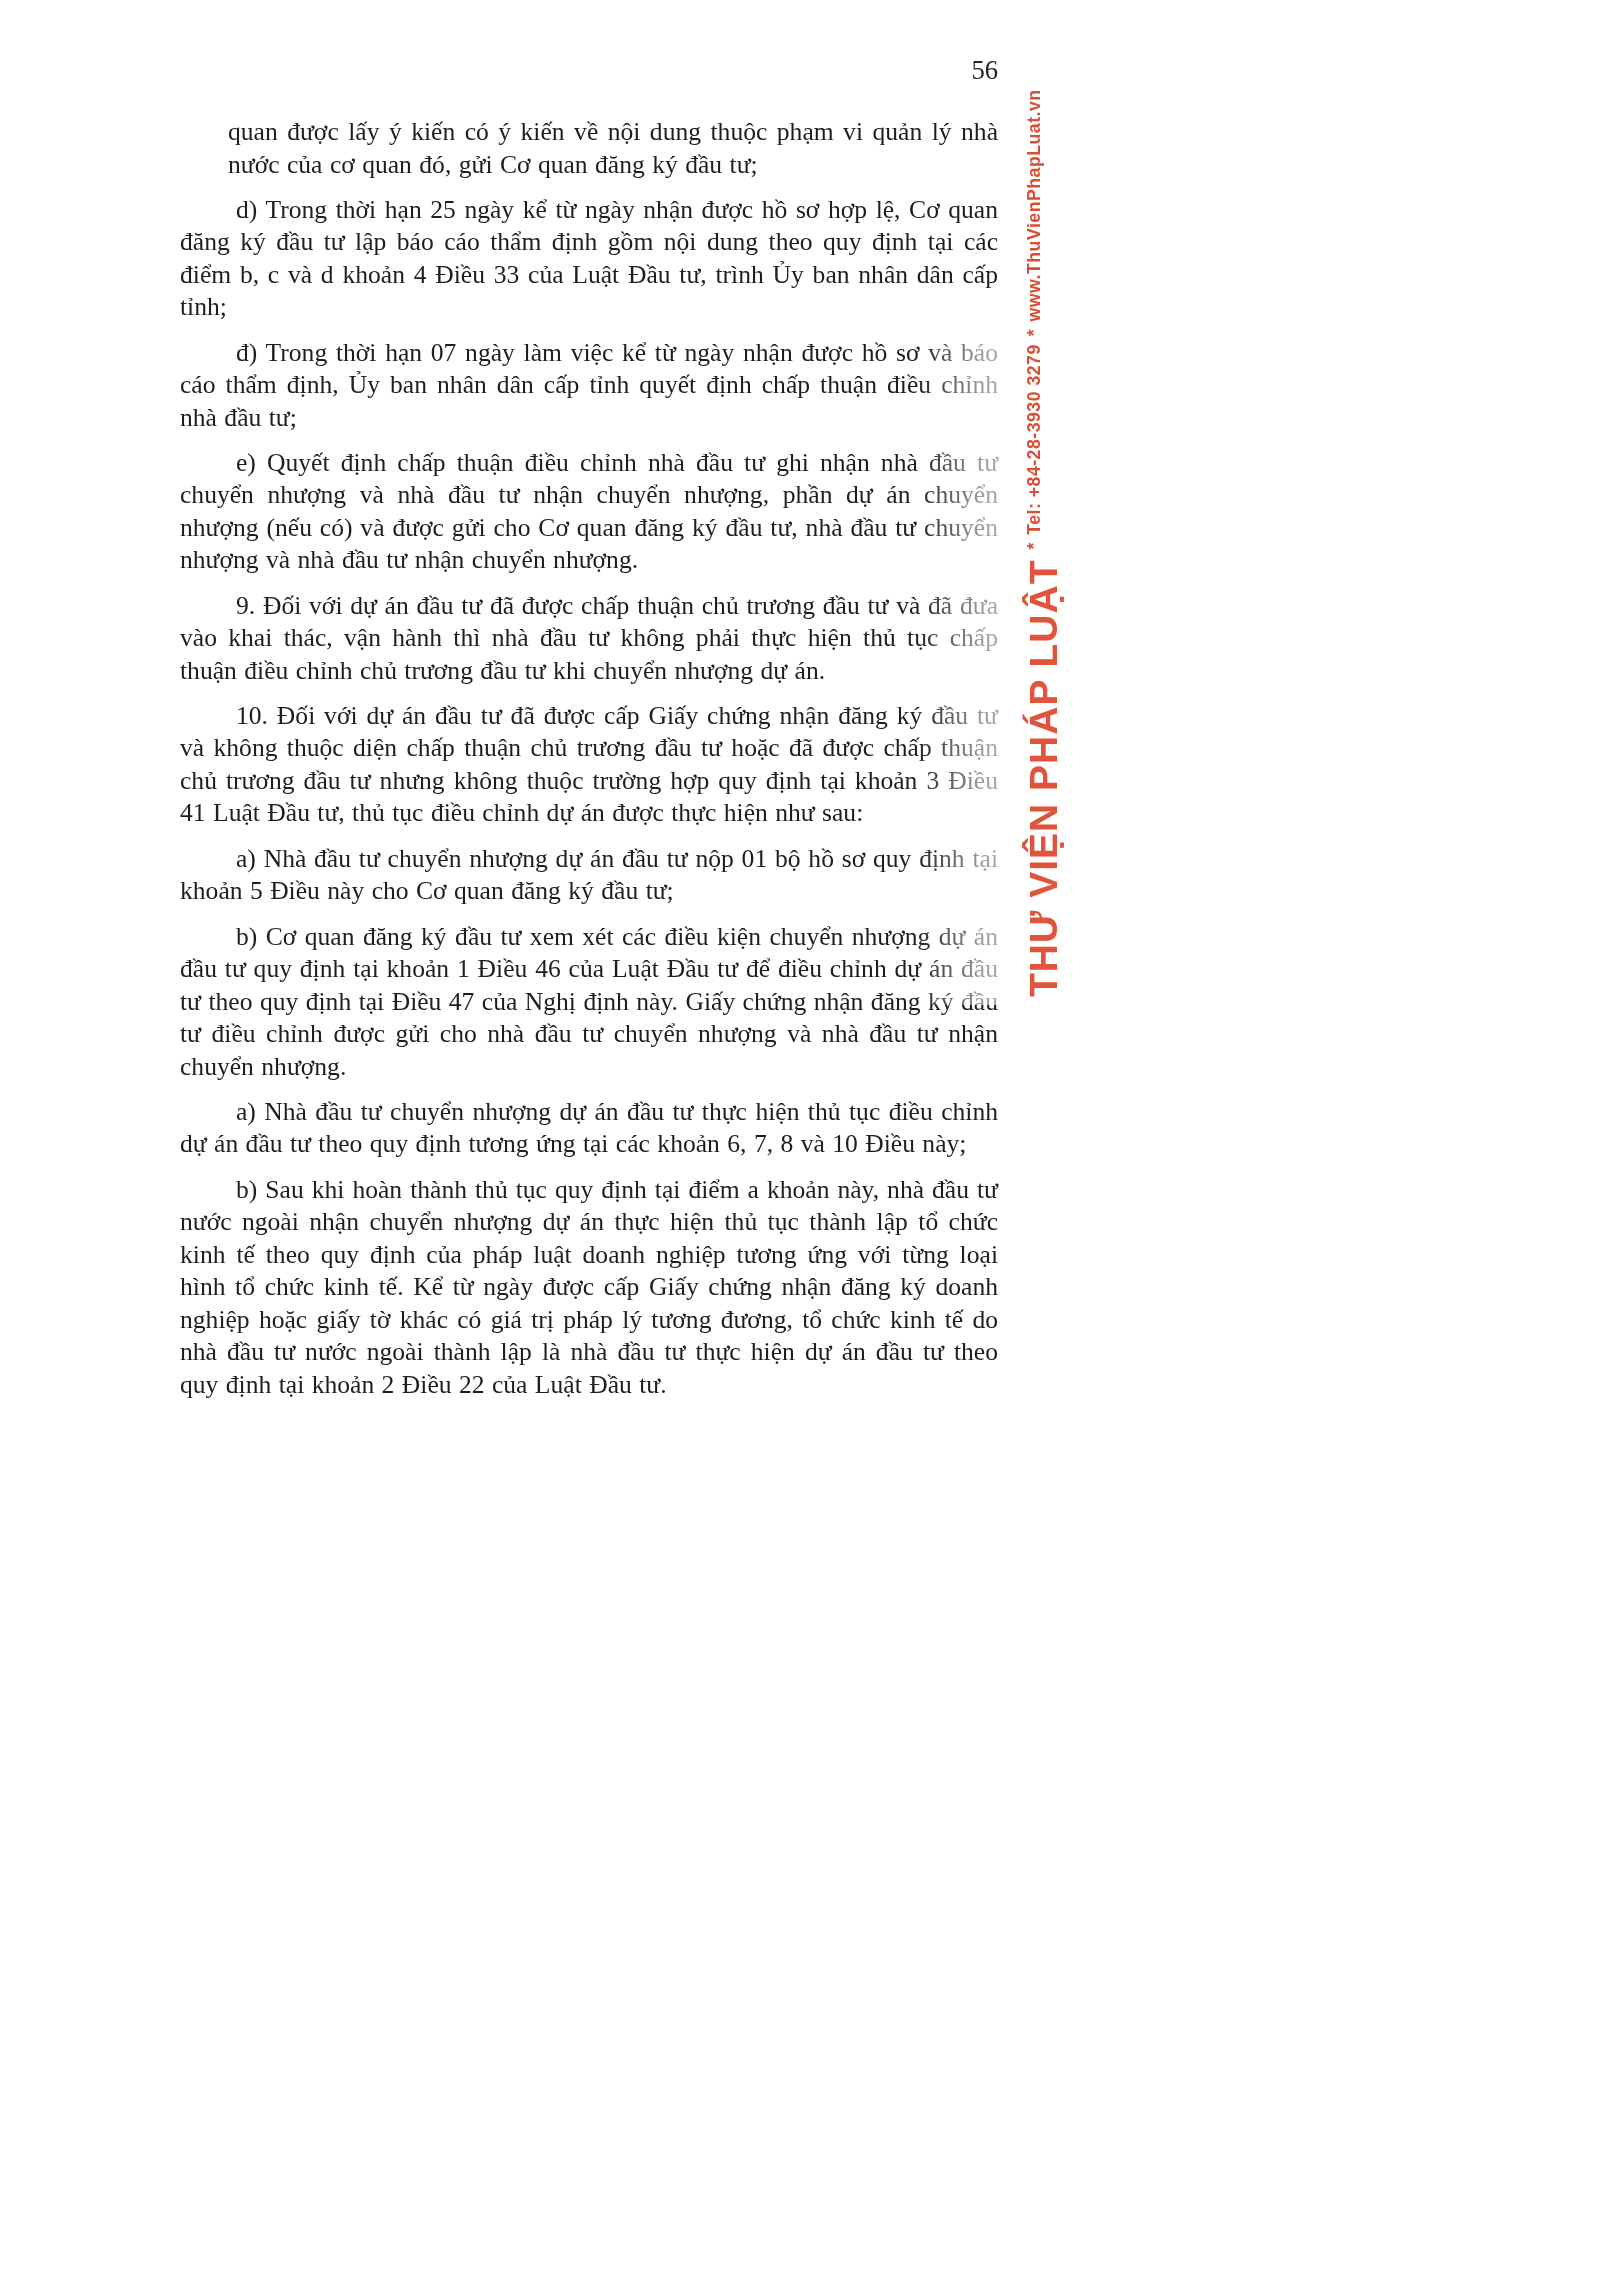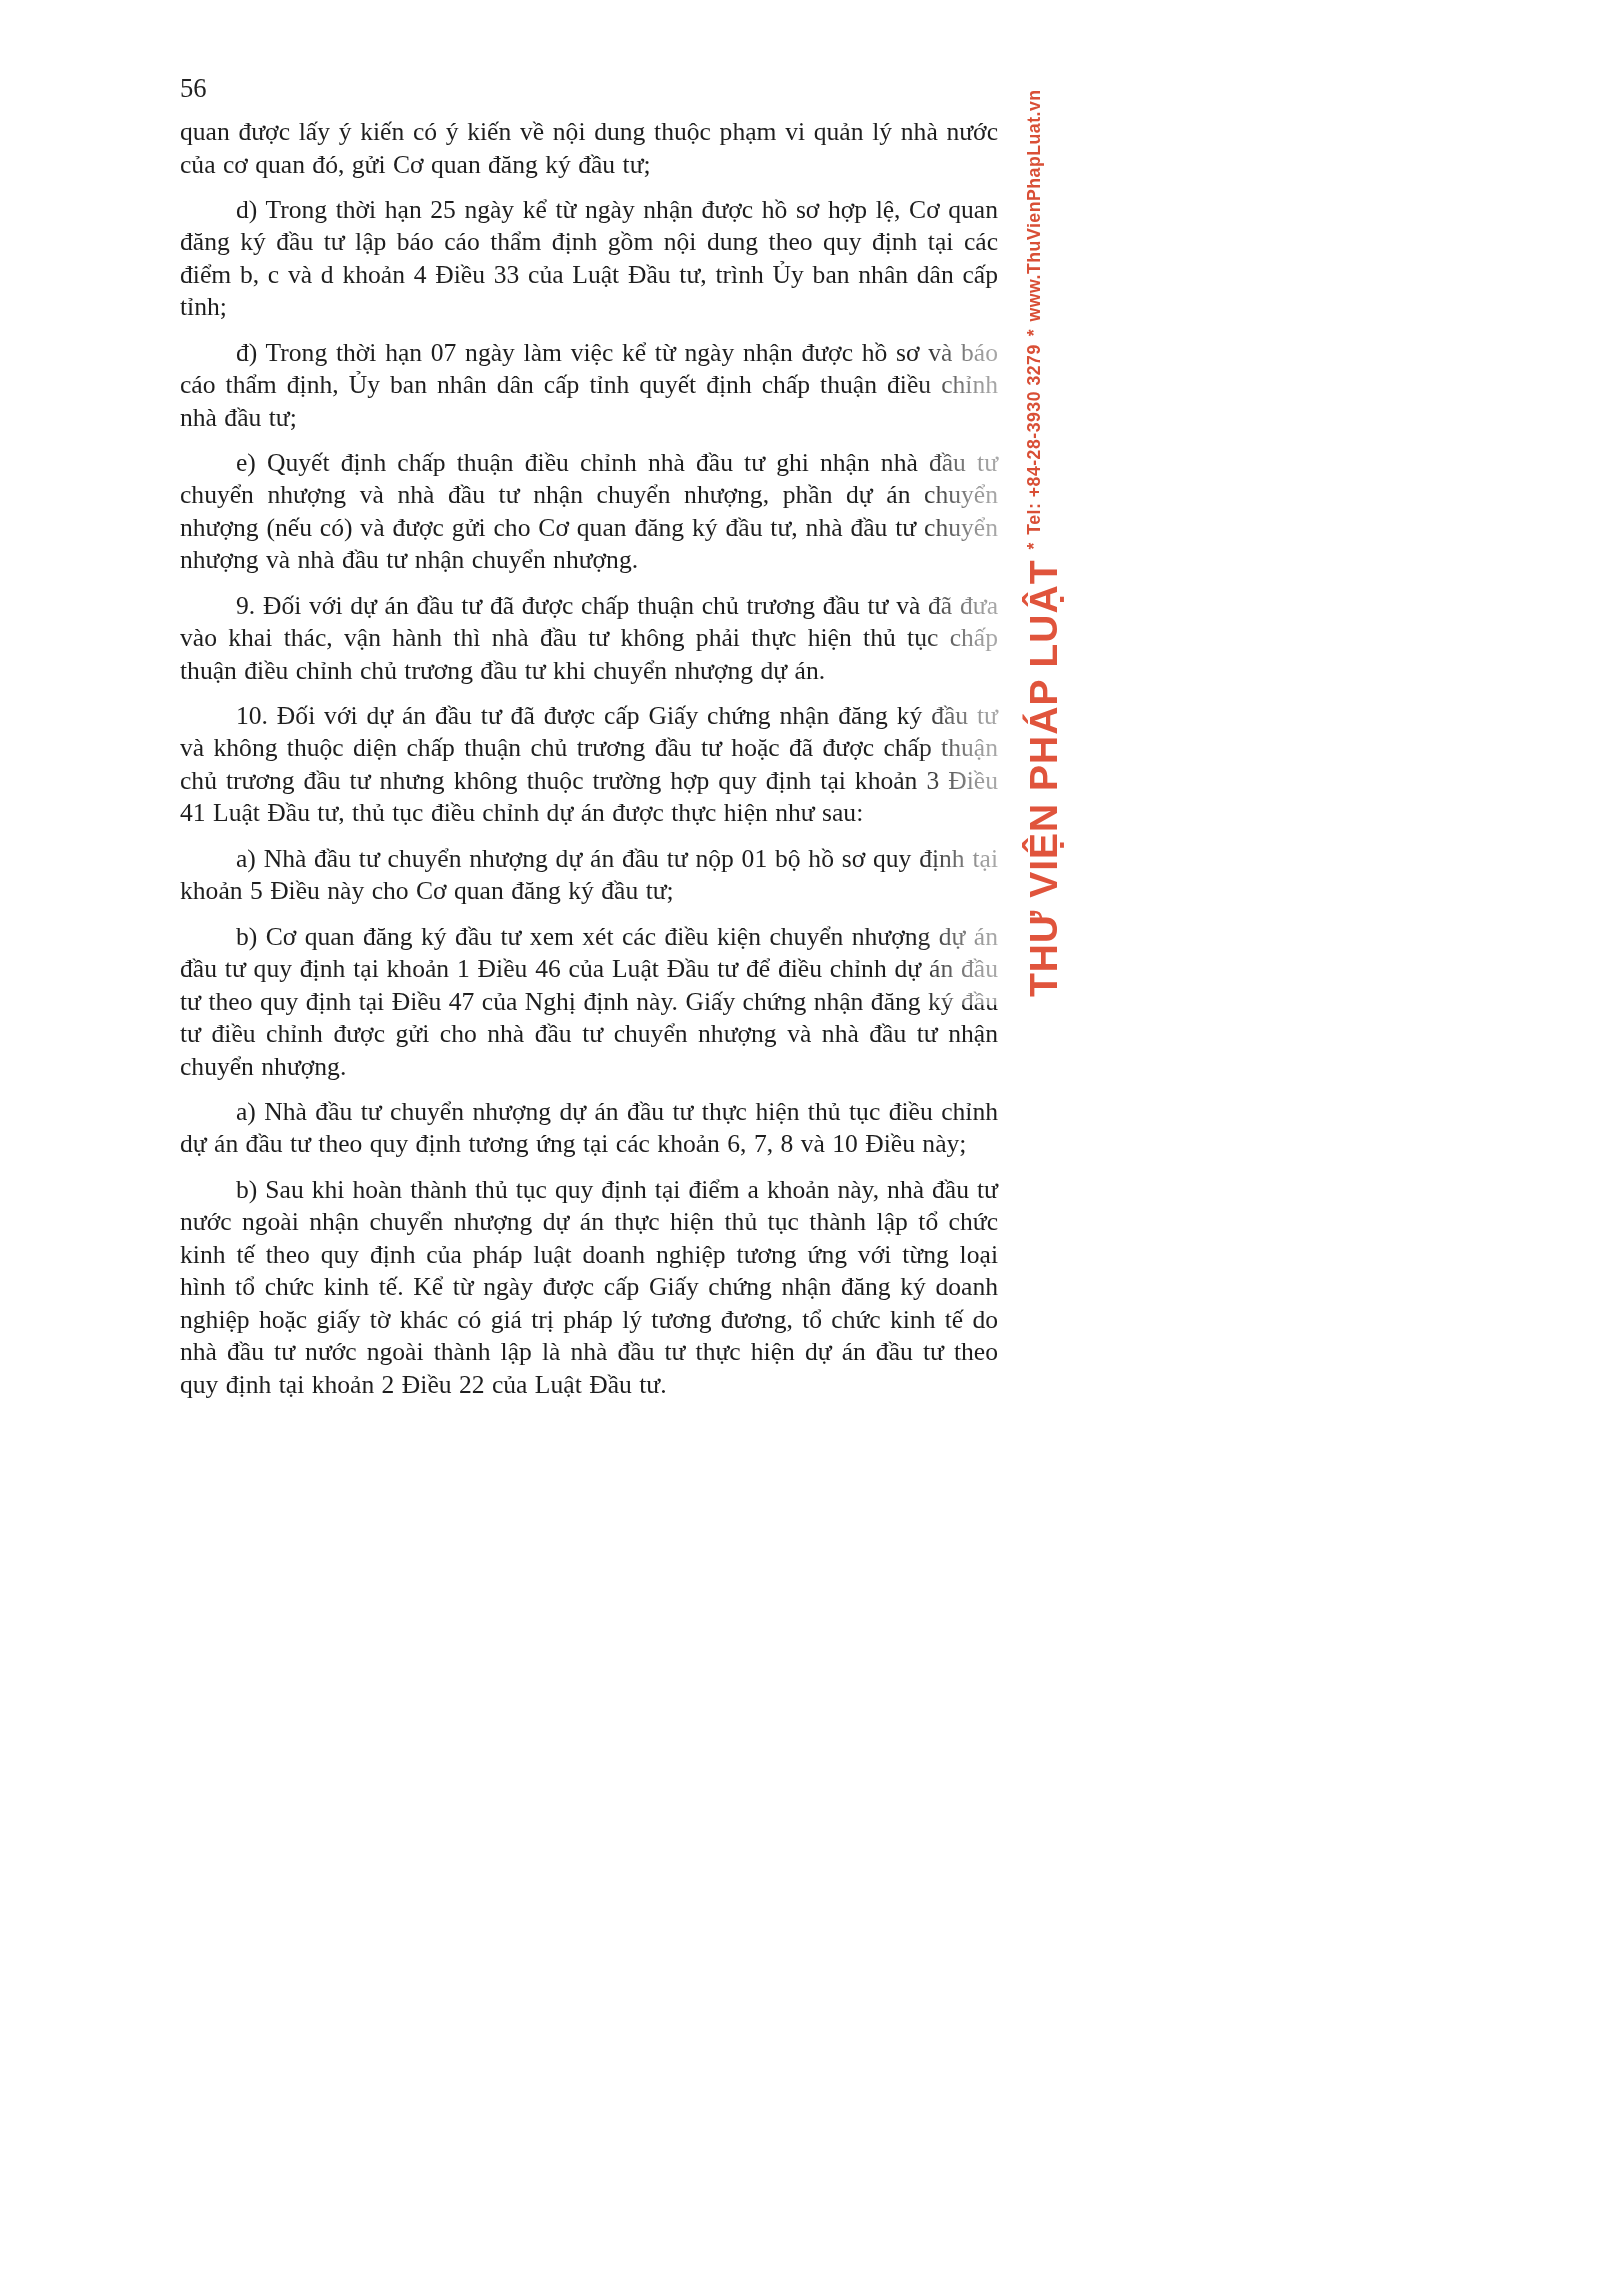--- a/index.html
+++ b/index.html
@@ -11,43 +11,44 @@
     position: relative;
     width: 1615px;
     height: 2293px;
     background: #ffffff;
     overflow: hidden;
     font-family: "Liberation Serif", serif;
     color: #1e1e1e;
   }
   .page-number {
     position: absolute;
-    top: 73px;
+    top: 55px;
     left: 180px;
     width: 818px;
-    text-align: left;
+    text-align: right;
     font-size: 26.6px;
     color: #222222;
   }
   .text-block {
     position: absolute;
     top: 116px;
     left: 180px;
     width: 818px;
   }
   .para {
     font-size: 25.6px;
     line-height: 32.5px;
     text-align: justify;
     text-indent: 56px;
     margin: 0 0 12.8px 0;
     word-spacing: 1px;
   }
   .para.no-indent {
     text-indent: 0;
+    margin-left: 48px;
   }
   
   .fade-strip {
     position: absolute;
     left: 916px;
     top: 291px;
     width: 212px;
     height: 714px;
     background: linear-gradient(to right,
       rgba(255,255,255,0) 0%,

